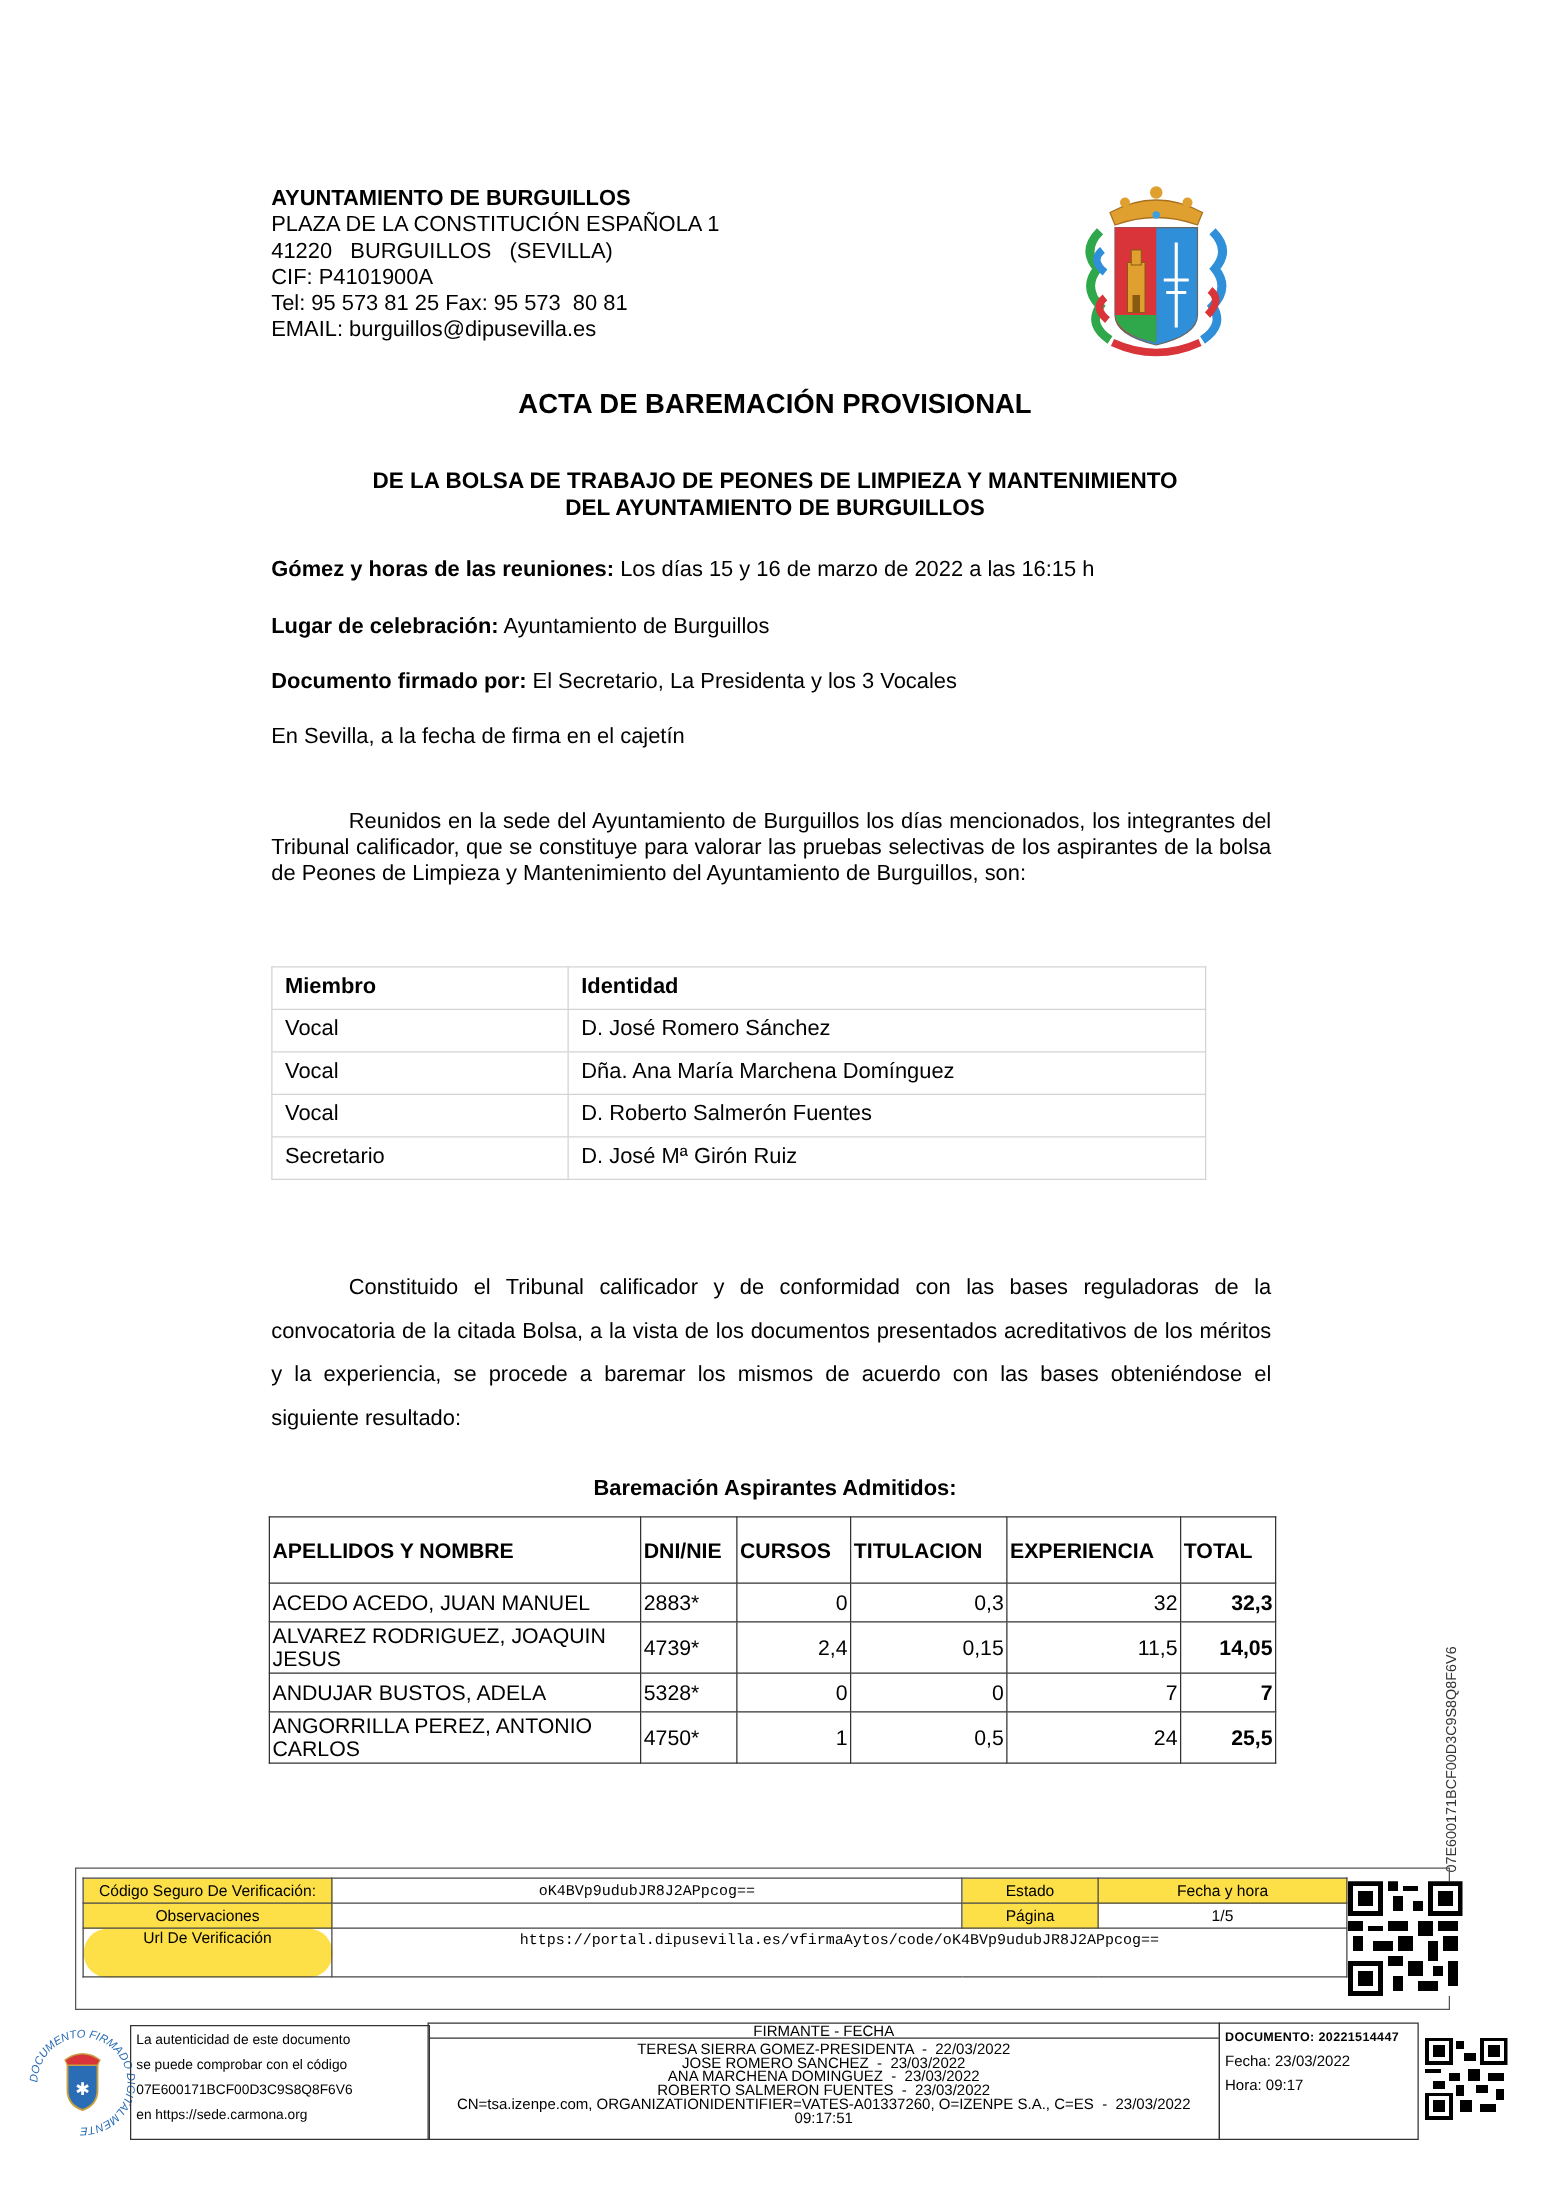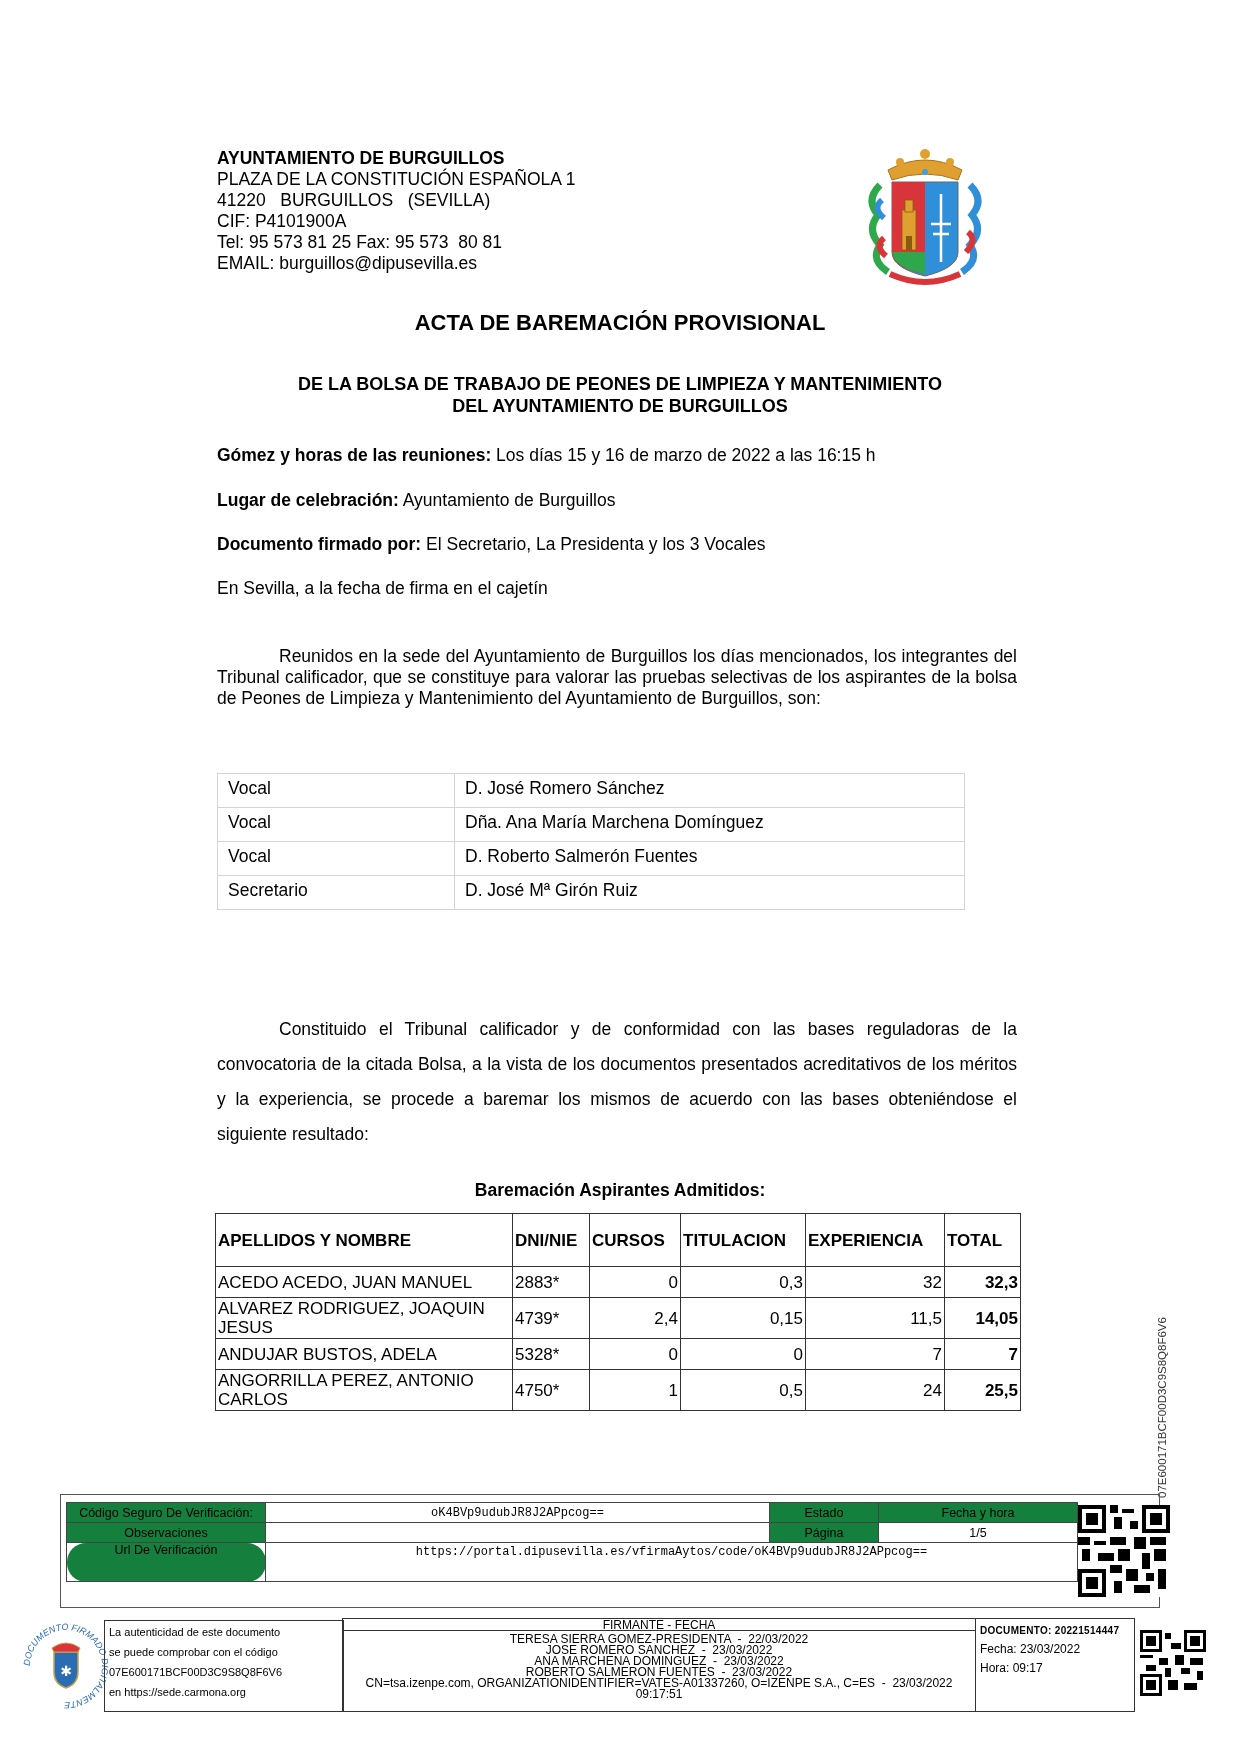--- a/index.html
+++ b/index.html
@@ -37,21 +37,21 @@
   table.scores th { font-weight:bold; text-align:left; height:52px; white-space:nowrap; }
   table.scores td.num { text-align:right; }
   table.scores td.tot { text-align:right; font-weight:bold; }
   table.scores tr.r1 td { height:30px; }
   table.scores tr.r2 td { height:40px; }
 
   
   .verify { left:60px; top:1494px; width:1100px; height:114px; border:1.5px solid #555; box-sizing:border-box; }
   table.ver { position:absolute; left:66px; top:1502px; border-collapse:collapse; font-size:12.5px; }
   table.ver td { border:1px solid #444; padding:0 4px; height:19px; }
-  table.ver td.lbl { background:#15803d; text-align:center; }
+  table.ver td.lbl { background:#fde047; text-align:center; }
   table.ver td.mono { font-family:"Liberation Mono", monospace; font-size:12px; text-align:center; }
   .qr1 { left:1078px; top:1505px; width:92px; height:92px; }
   .vside { left:1156px; top:1368px; width:16px; height:130px; font-size:11.5px; color:#333;
            writing-mode:vertical-rl; transform:rotate(180deg); white-space:nowrap; }
 
   
   .seal { left:22px; top:1622px; width:88px; height:88px; }
   .auth { left:104px; top:1620px; width:240px; height:92px; border:1.5px solid #333; box-sizing:border-box;
           font-size:11px; line-height:20px; padding:1px 4px; }
   .firm { left:342px; top:1618px; width:634px; height:94px; border:1.5px solid #333; box-sizing:border-box; font-size:12px; text-align:center; }
@@ -117,20 +117,24 @@
   <b>Documento firmado por:</b><span> El Secretario, La Presidenta y los 3 Vocales</span>
 </div>
 <div class="abs meta" style="top:578px;">En Sevilla, a la fecha de firma en el cajetín</div>
 
 <div class="abs para p1">
   <p>Reunidos en la sede del Ayuntamiento de Burguillos los días mencionados, los integrantes del Tribunal calificador, que se constituye para valorar las pruebas selectivas de los aspirantes de la bolsa de Peones de Limpieza y Mantenimiento del Ayuntamiento de Burguillos, son:</p>
 </div>
 
 <table class="members">
   <tbody>
+      <tr>
+    <th>Miembro</th>
+    <th>Identidad</th>
+  </tr>
   <tr>
     <td>Vocal</td>
     <td>D. José Romero Sánchez</td>
   </tr>
   <tr>
     <td>Vocal</td>
     <td>Dña. Ana María Marchena Domínguez</td>
   </tr>
   <tr>
     <td>Vocal</td>

